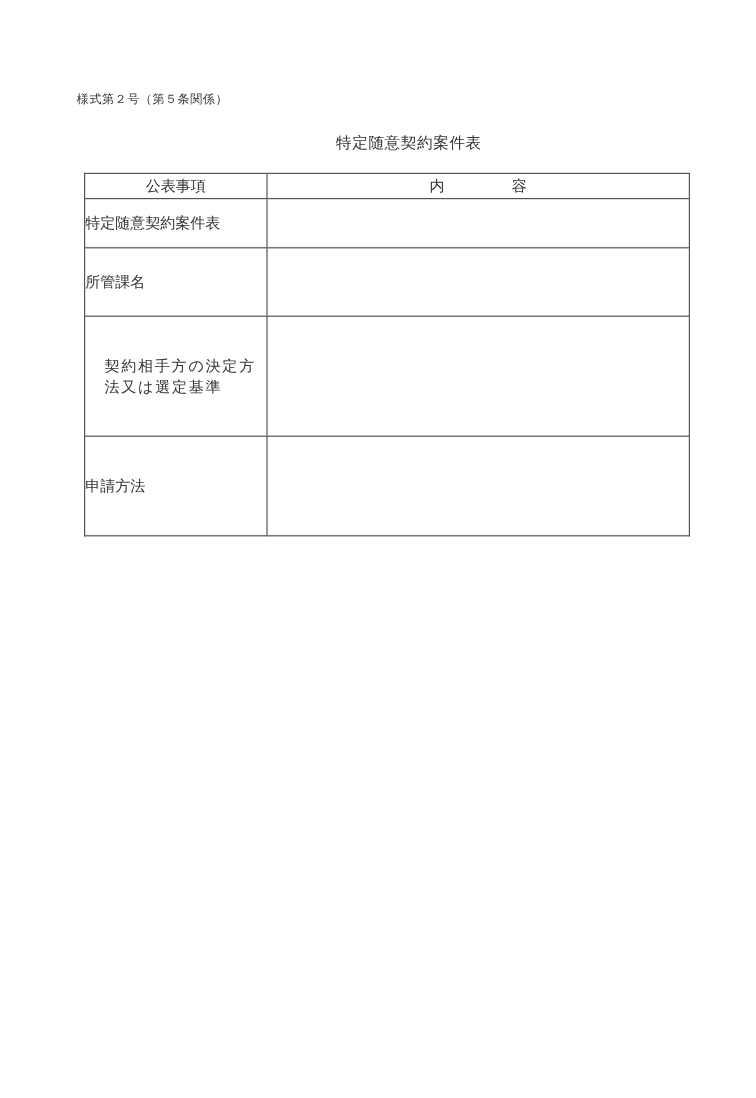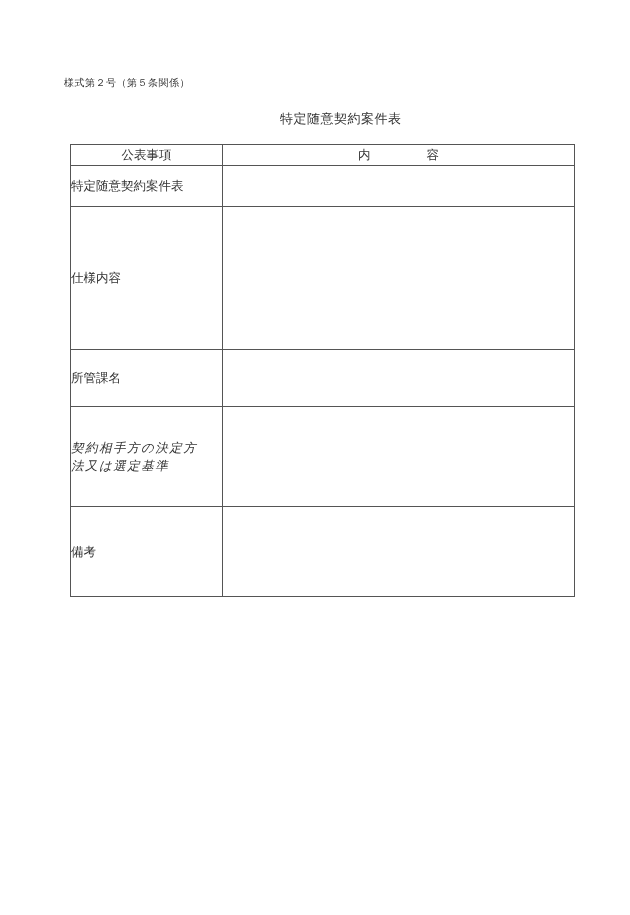--- a/index.html
+++ b/index.html
@@ -58,22 +58,22 @@
     .content-header span.gap {
       display: inline-block;
       width: 56px;
     }
     td.label {
       padding-left: 14px;
       text-align: left;
       line-height: 18px;
     }
     td.label.wide {
+      padding-left: 16px;
       letter-spacing: 1.5px;
-      font-style: italic;
     }
     td.value {
       background: #ffffff;
     }
   </style>
 </head>
 <body>
 
 <div class="form-number">様式第２号（第５条関係）</div>
 <div class="doc-title">特定随意契約案件表</div>
@@ -83,33 +83,29 @@
     <tr>
       <th class="col-item">公表事項</th>
       <th class="col-content content-header"><span>内</span><span class="gap"></span><span>容</span></th>
     </tr>
   </thead>
   <tbody>
     <tr style="height:41px">
       <td class="label">特定随意契約案件表</td>
       <td class="value"></td>
     </tr>
-    <tr style="height:143px">
-      <td class="label">仕様内容</td>
-      <td class="value"></td>
-    </tr>
     <tr style="height:57px">
       <td class="label">所管課名</td>
       <td class="value"></td>
     </tr>
     <tr style="height:100px">
       <td class="label wide">
           <div>契約相手方の決定方</div>
           <div>法又は選定基準</div>
         </td>
       <td class="value"></td>
     </tr>
-    <tr style="height:90px">
-      <td class="label">備考</td>
+    <tr style="height:83px">
+      <td class="label">申請方法</td>
       <td class="value"></td>
     </tr>
   </tbody>
 </table>
 
 </body></html>

